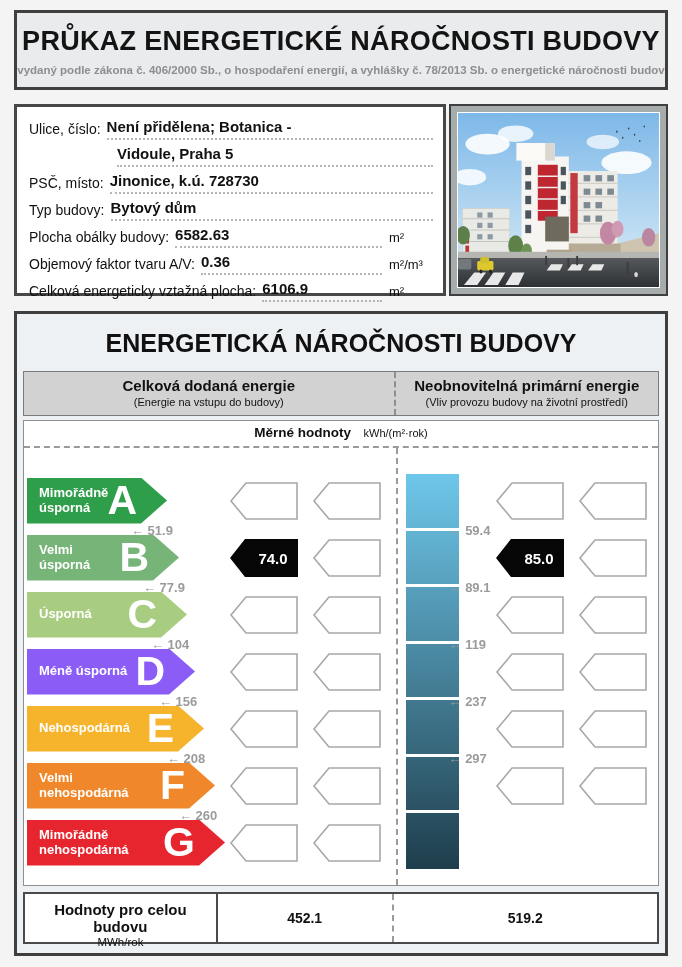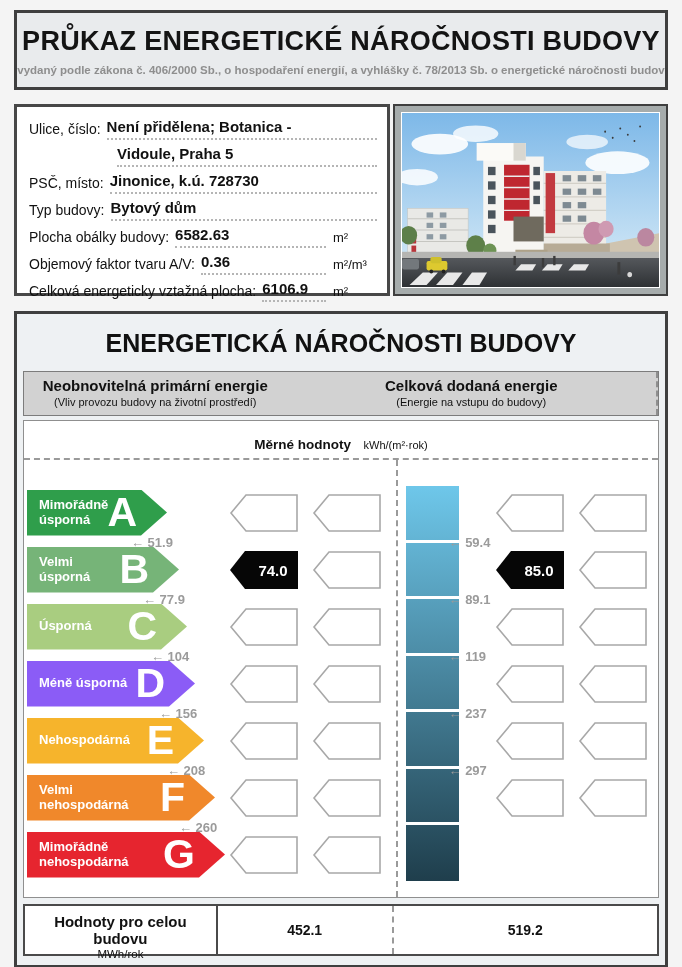--- a/index.html
+++ b/index.html
@@ -20,21 +20,21 @@
     text-align:center;
     box-sizing:border-box;
     padding-top:13px;
   }
   .cert-title{font-size:27px;font-weight:bold;color:#141414;letter-spacing:.3px;}
   .cert-subtitle{margin-top:7px;font-size:11.5px;font-weight:bold;color:#8e8e8e;}
 
   
   .info-row{margin:14px 14px 0;display:flex;gap:3px;height:192px;}
   .info-box{
-    width:376px;box-sizing:border-box;
+    width:432px;box-sizing:border-box;
     border:3px solid #474747;background:#fff;
     padding:9px 10px 6px 12px;
   }
   .frow{display:flex;align-items:flex-end;margin-bottom:3px;line-height:21px;}
   .flabel{font-size:14px;white-space:nowrap;padding-right:6px;}
   .findent{width:88px;flex:none;}
   .fval{flex:1;font-size:15px;font-weight:bold;border-bottom:2px dotted #b5b5b5;padding-bottom:1px;}
   .funit{font-size:13px;padding-left:7px;width:44px;flex:none;}
   .photo-frame{
     flex:1;box-sizing:border-box;
@@ -53,21 +53,21 @@
   }
   .main-title{text-align:center;font-size:25px;font-weight:bold;padding:15px 0 13px;}
   .band{display:flex;margin:0 6px;border:1px solid #7c7c7c;background:#d2d2d2;}
   .band-cell{padding:5px 4px 7px;text-align:center;box-sizing:border-box;}
   .band-left{width:58.6%;border-right:2px dashed #8f8f8f;}
   .band-right{flex:1;}
   .band-title{font-size:15px;font-weight:bold;}
   .band-sub{font-size:11px;margin-top:2px;}
 
   .scale-box{margin:4px 6px 0;border:1px solid #8f8f8f;background:#fff;}
-  .merne{text-align:center;padding:14px 0 5px;border-bottom:2px dashed #9a9a9a;}
+  .merne{text-align:center;padding:2px 0 5px;border-bottom:2px dashed #9a9a9a;}
   .merne-label{font-size:13.5px;font-weight:bold;}
   .merne-unit{font-size:11px;margin-left:8px;}
 
   .scale-area{display:flex;}
   .half-left{width:58.6%;box-sizing:border-box;padding:24px 0 14px 3px;position:relative;}
   .half-right{flex:1;border-left:2px dashed #9a9a9a;position:relative;padding:24px 0 14px 0;box-sizing:border-box;}
   .srow{height:57px;position:relative;display:flex;align-items:center;}
 
   .class-arrow{
     position:relative;height:46px;
@@ -258,27 +258,27 @@
         <circle cx="241" cy="156" r="2.5" fill="#d8d8d8"></circle>
       </svg>
     </div>
   </div>
 </div>
 
 <div class="main-panel">
   <div class="main-title">ENERGETICKÁ NÁROČNOSTI BUDOVY</div>
 
   <div class="band">
+    <div class="band-cell band-left">
+      <div class="band-title">Celková dodaná energie</div>
+      <div class="band-sub">(Energie na vstupu do budovy)</div>
+    </div>
     <div class="band-cell band-right">
       <div class="band-title">Neobnovitelná primární energie</div>
       <div class="band-sub">(Vliv provozu budovy na životní prostředí)</div>
-    </div>
-    <div class="band-cell band-left">
-      <div class="band-title">Celková dodaná energie</div>
-      <div class="band-sub">(Energie na vstupu do budovy)</div>
     </div>
   </div>
 
   <div class="scale-box">
     <div class="merne">
       <span class="merne-label">Měrné hodnoty</span>
       <span class="merne-unit">kWh/(m²·rok)</span>
     </div>
 
     <div class="scale-area">

